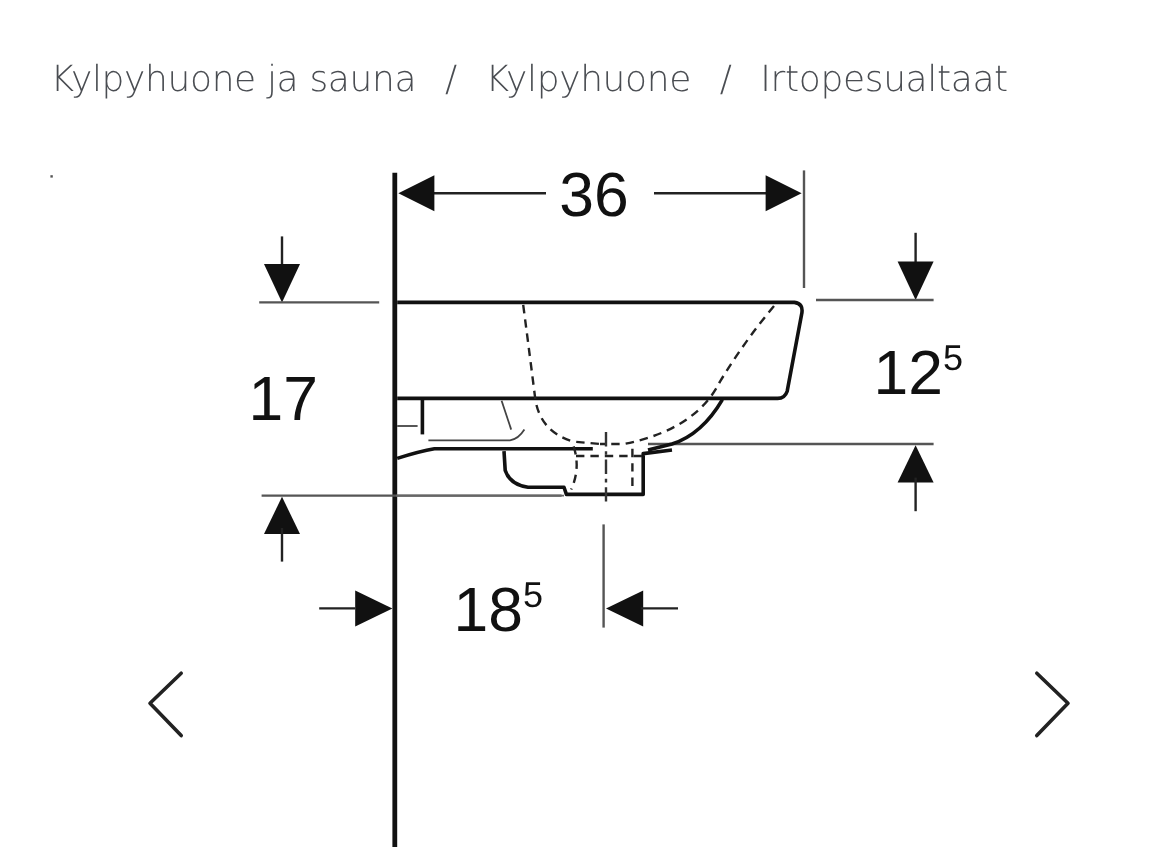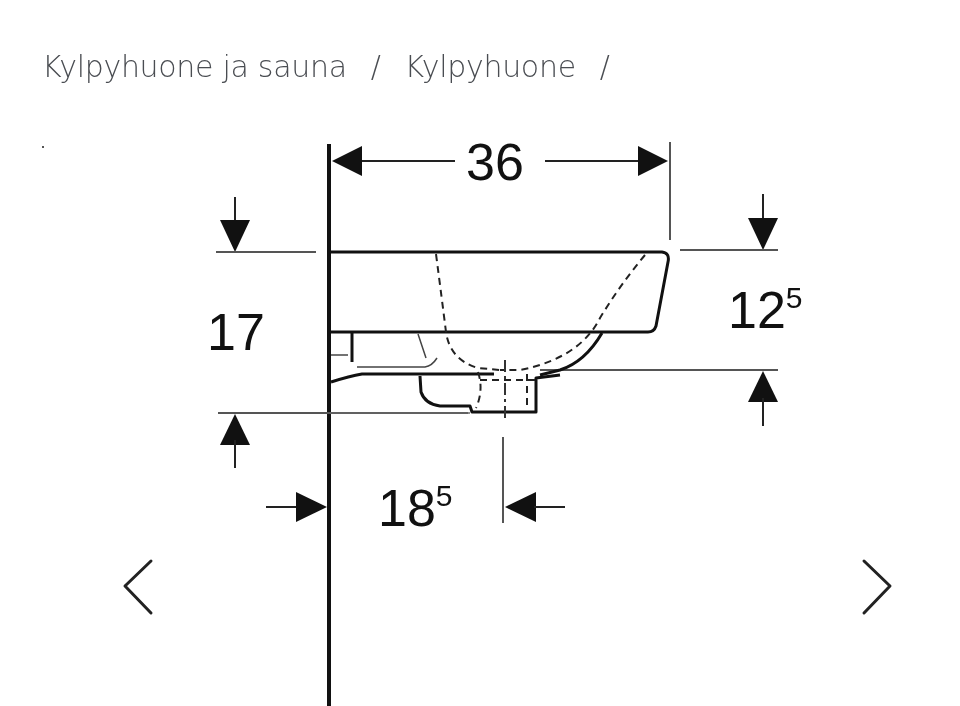--- a/index.html
+++ b/index.html
@@ -63,20 +63,21 @@
     }
   </style>
 </head>
 <body>
 
 <nav class="breadcrumb">
   <span class="crumb">Kylpyhuone ja sauna</span>
   <span class="sep">/</span>
   <span class="crumb">Kylpyhuone</span>
   <span class="sep">/</span>
+  <span class="crumb">Irtopesualtaat</span>
 </nav>
 
 <div class="dot"></div>
 
 <svg class="drawing" viewBox="0 0 960 706" xmlns="http://www.w3.org/2000/svg">
   <g>
     <line x1="329" y1="144" x2="329" y2="706" stroke="#111" stroke-width="4"></line>
   </g>
 
   <g>

